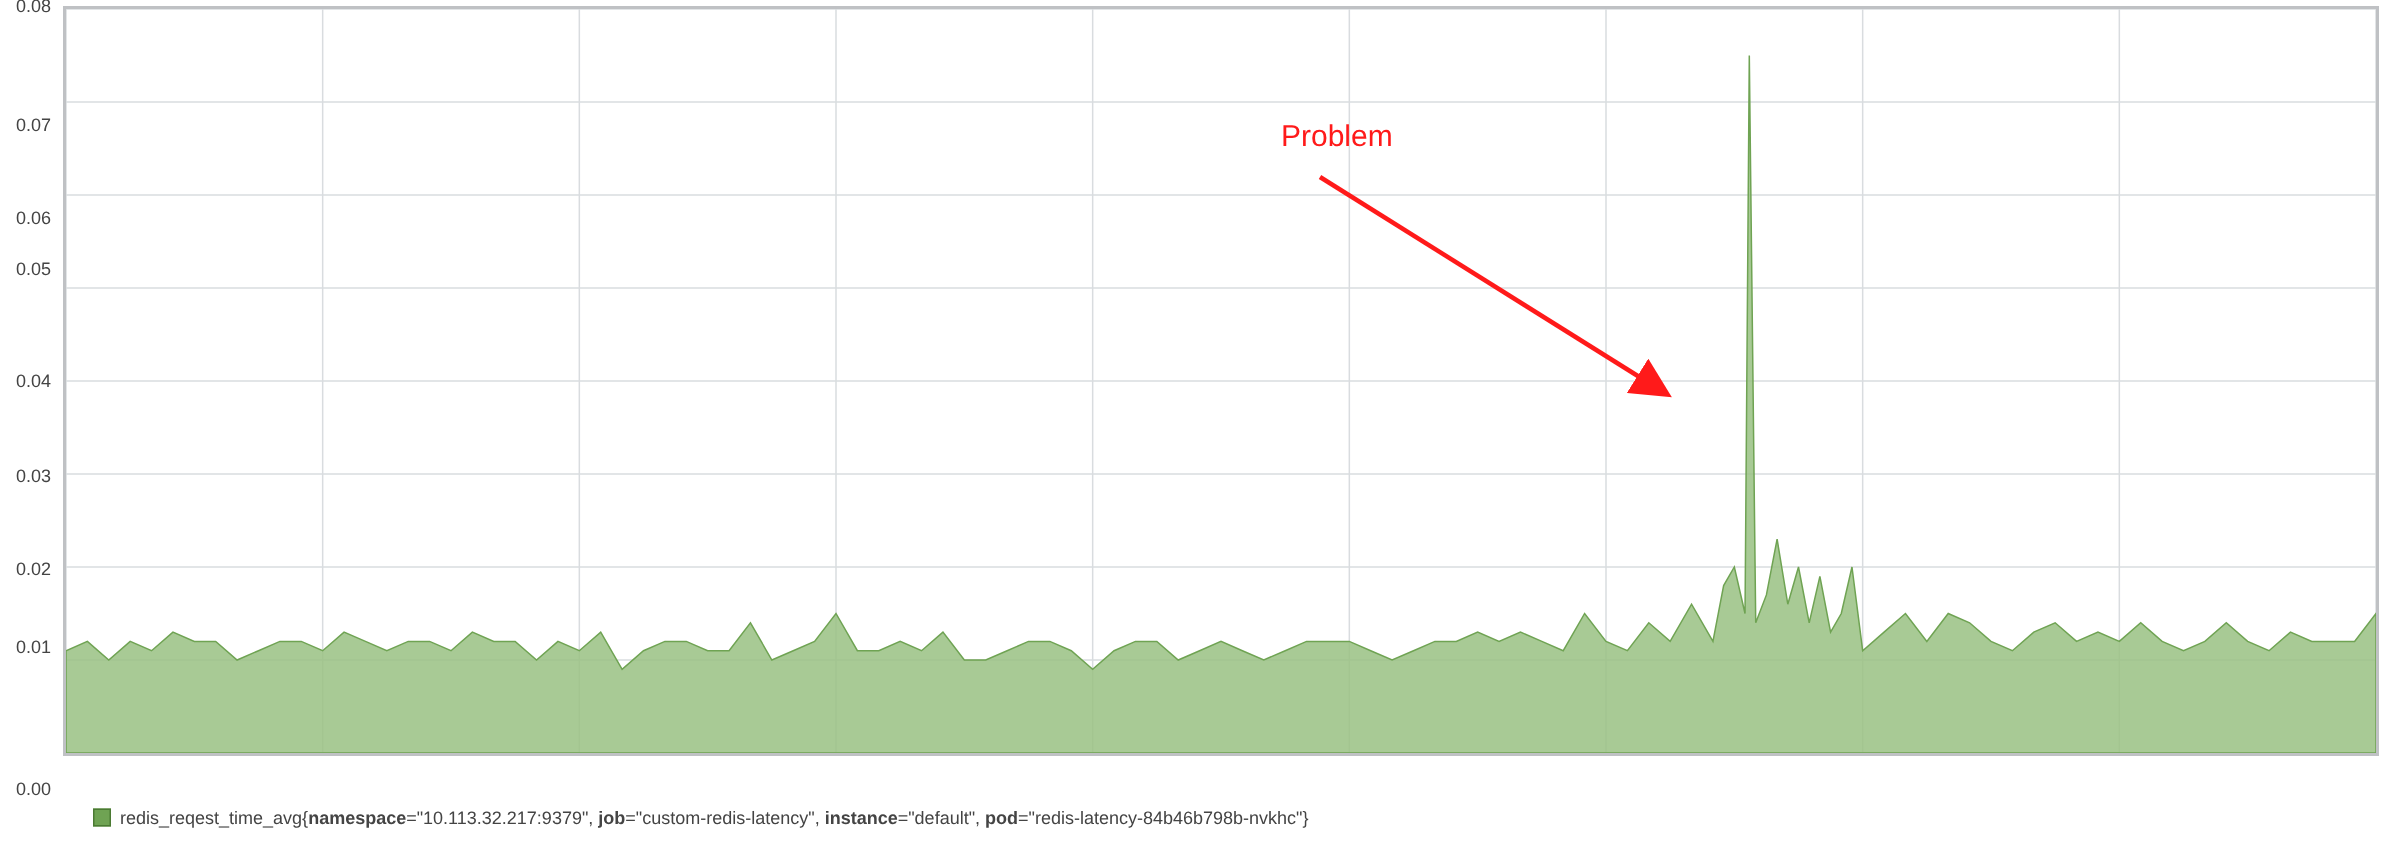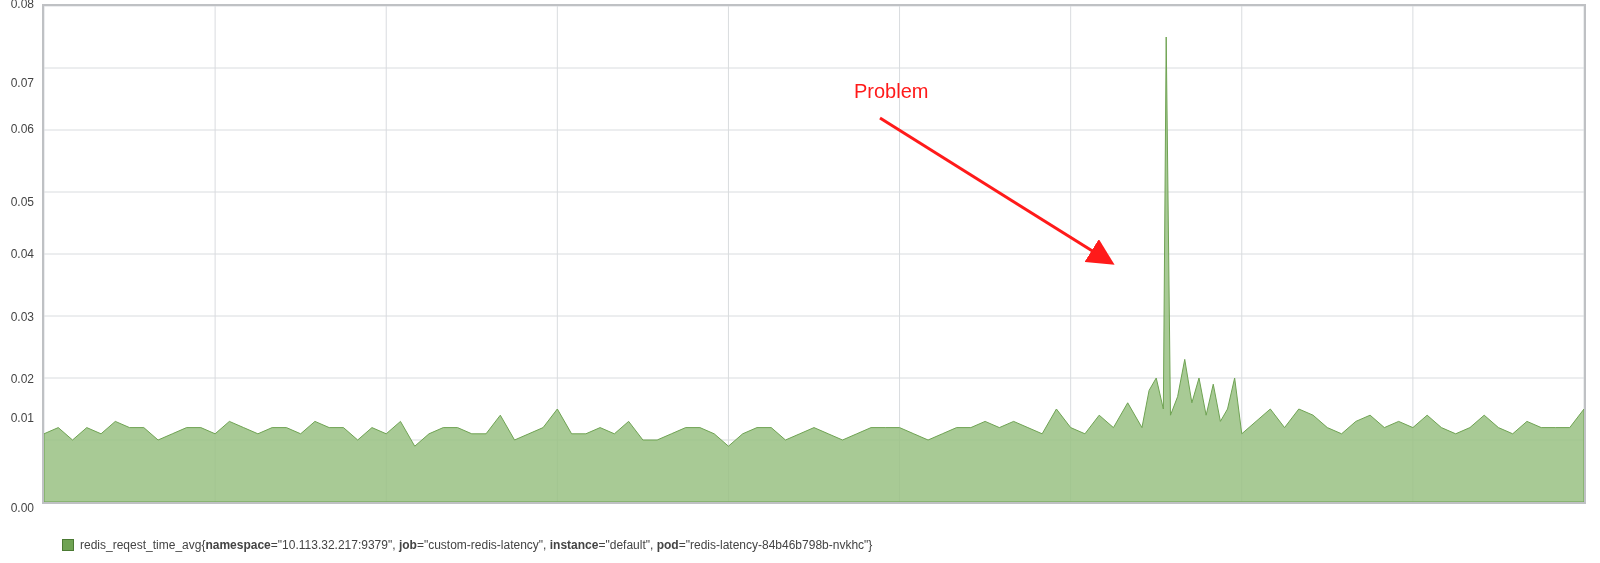--- a/index.html
+++ b/index.html
@@ -104,27 +104,27 @@
     position: absolute;
     pointer-events: none;
   }
 </style>
 </head>
 <body>
 
 <div class="wrap">
 
   <div class="y-axis">
-    <span class="y-tick" style="top:508px">0.00</span>
-    <span class="y-tick" style="top:418px">0.01</span>
+    <span class="y-tick" style="top:526px">0.00</span>
+    <span class="y-tick" style="top:431px">0.01</span>
     <span class="y-tick" style="top:379px">0.02</span>
     <span class="y-tick" style="top:316.5px">0.03</span>
     <span class="y-tick" style="top:254px">0.04</span>
-    <span class="y-tick" style="top:202px">0.05</span>
-    <span class="y-tick" style="top:129px">0.06</span>
+    <span class="y-tick" style="top:179px">0.05</span>
+    <span class="y-tick" style="top:145px">0.06</span>
     <span class="y-tick" style="top:83px">0.07</span>
     <span class="y-tick" style="top:4px">0.08</span>
   </div>
 
   <div class="plot">
     <svg viewBox="0 0 1540 496" preserveAspectRatio="none">
       <g class="grid-h">
           <line x1="0" x2="1540" y1="496" y2="496"></line>
           <line x1="0" x2="1540" y1="434" y2="434"></line>
           <line x1="0" x2="1540" y1="372" y2="372"></line>

